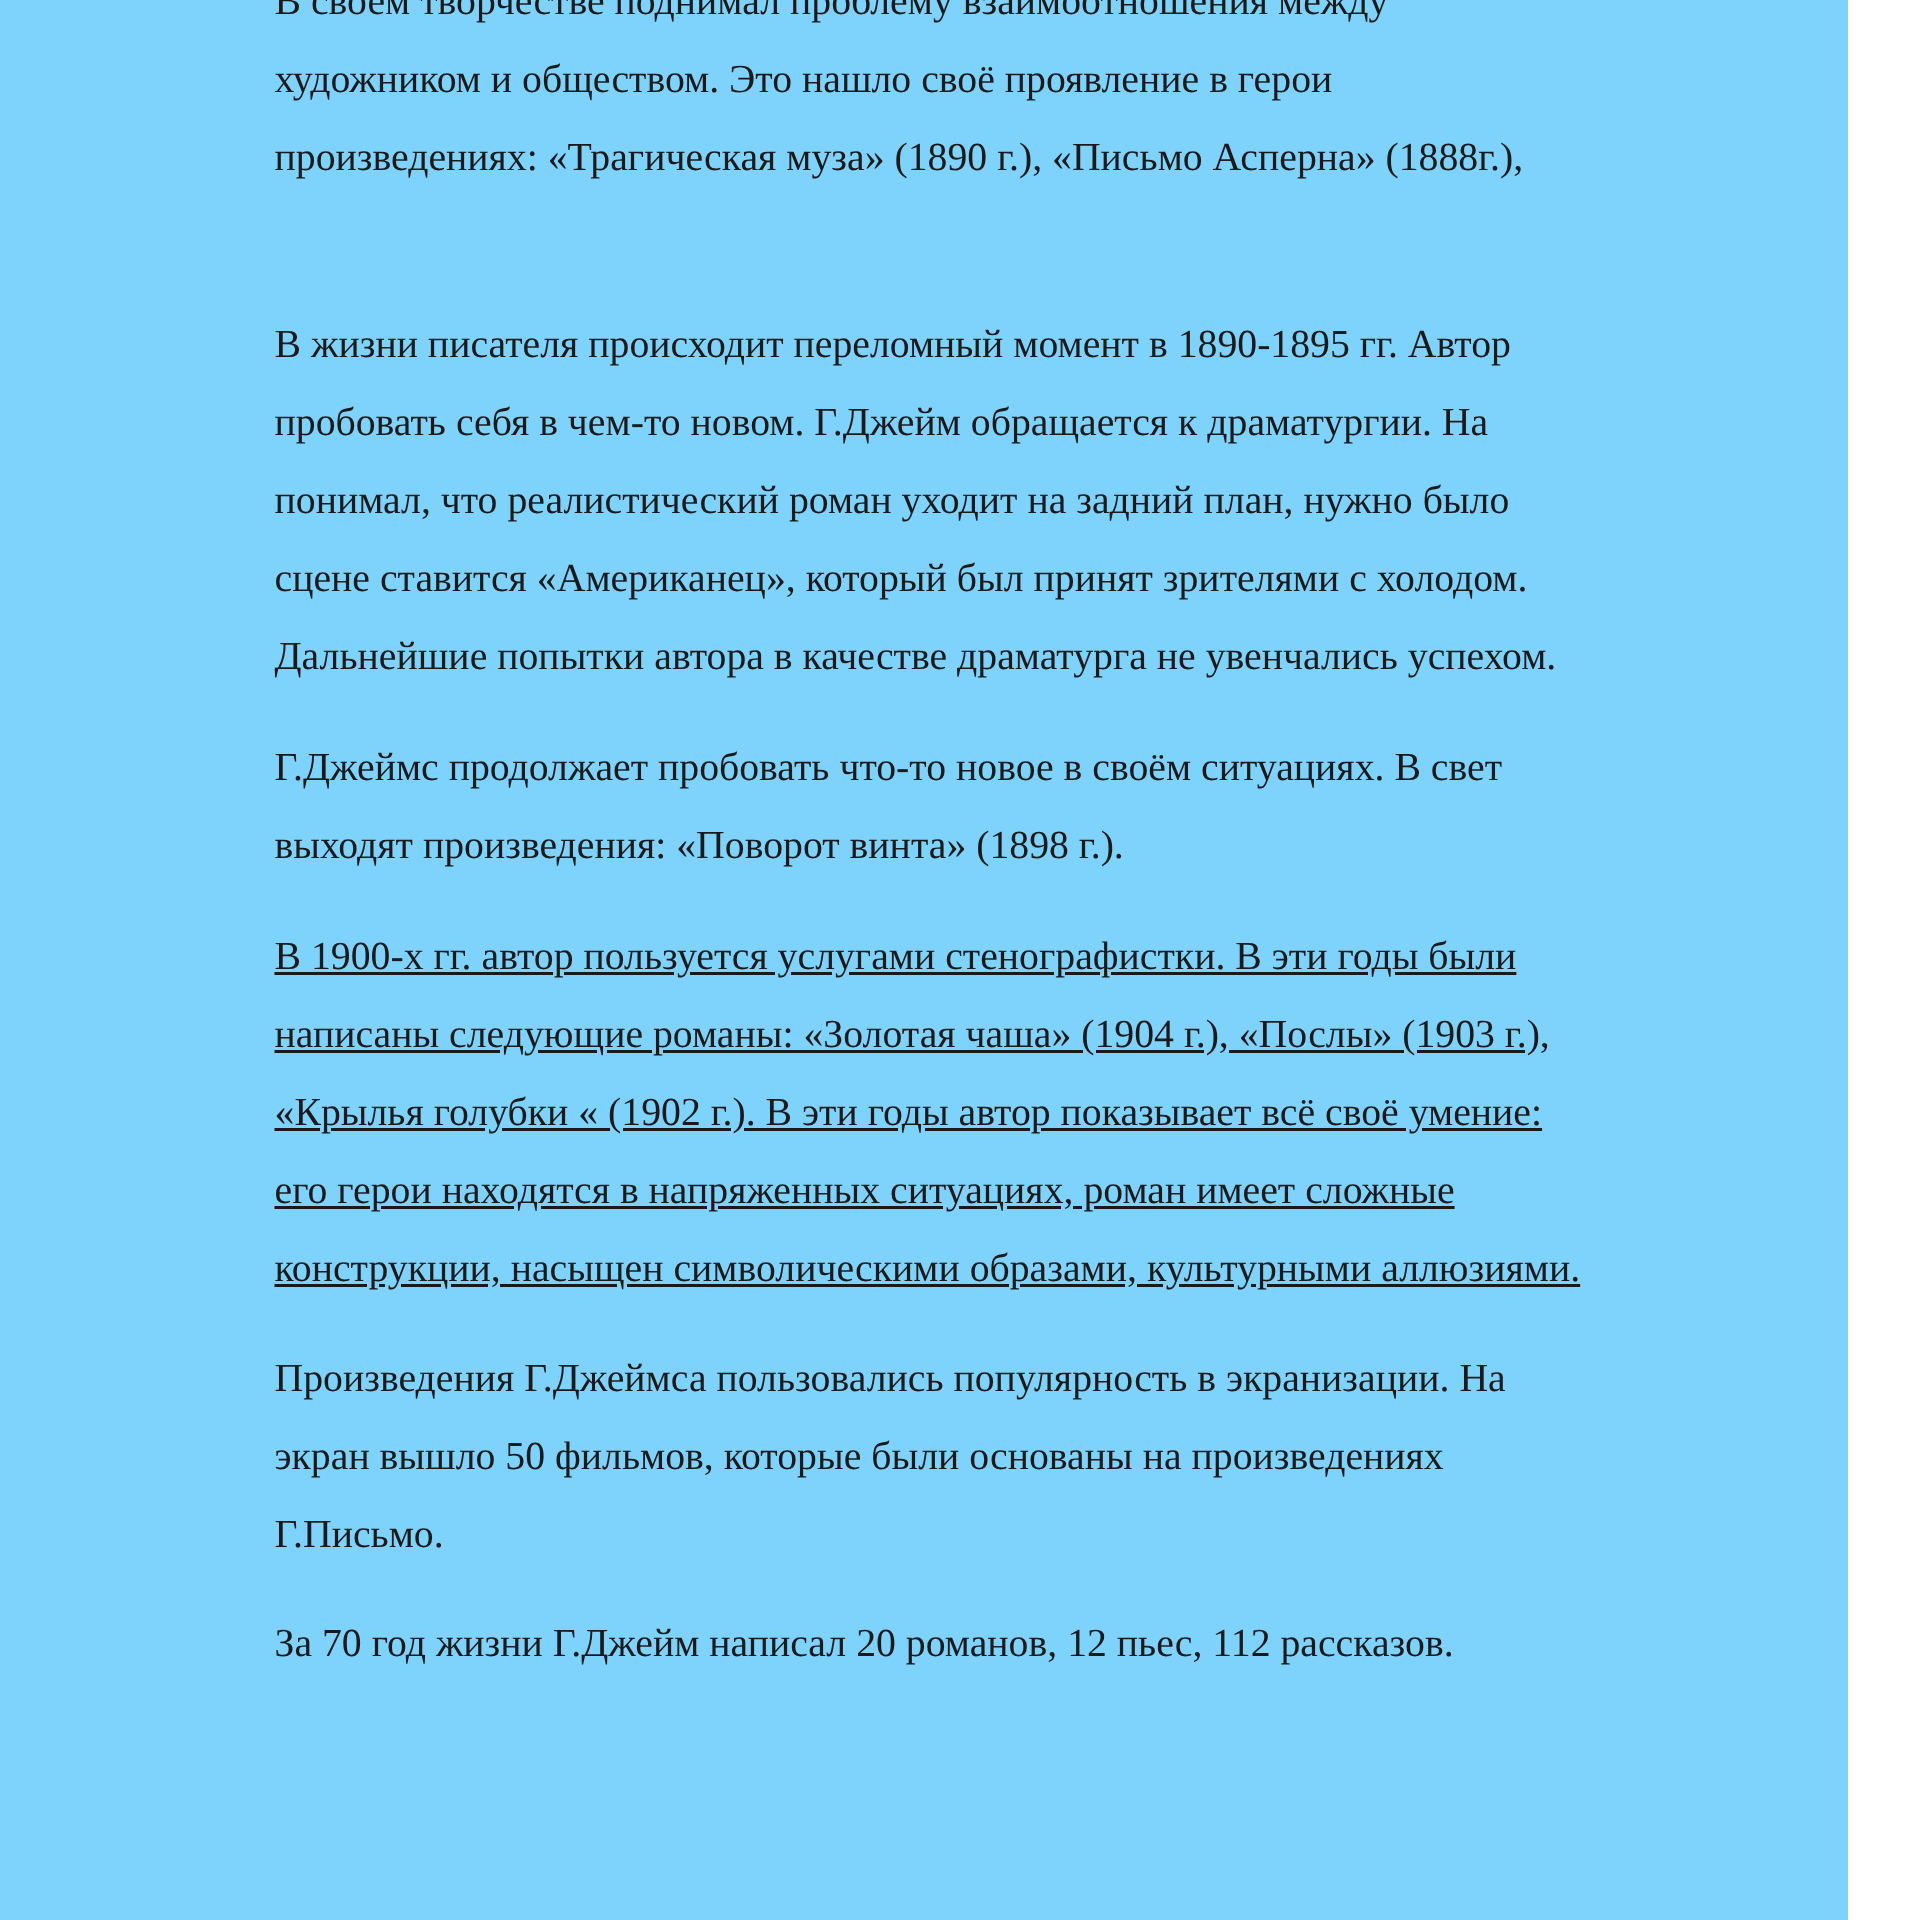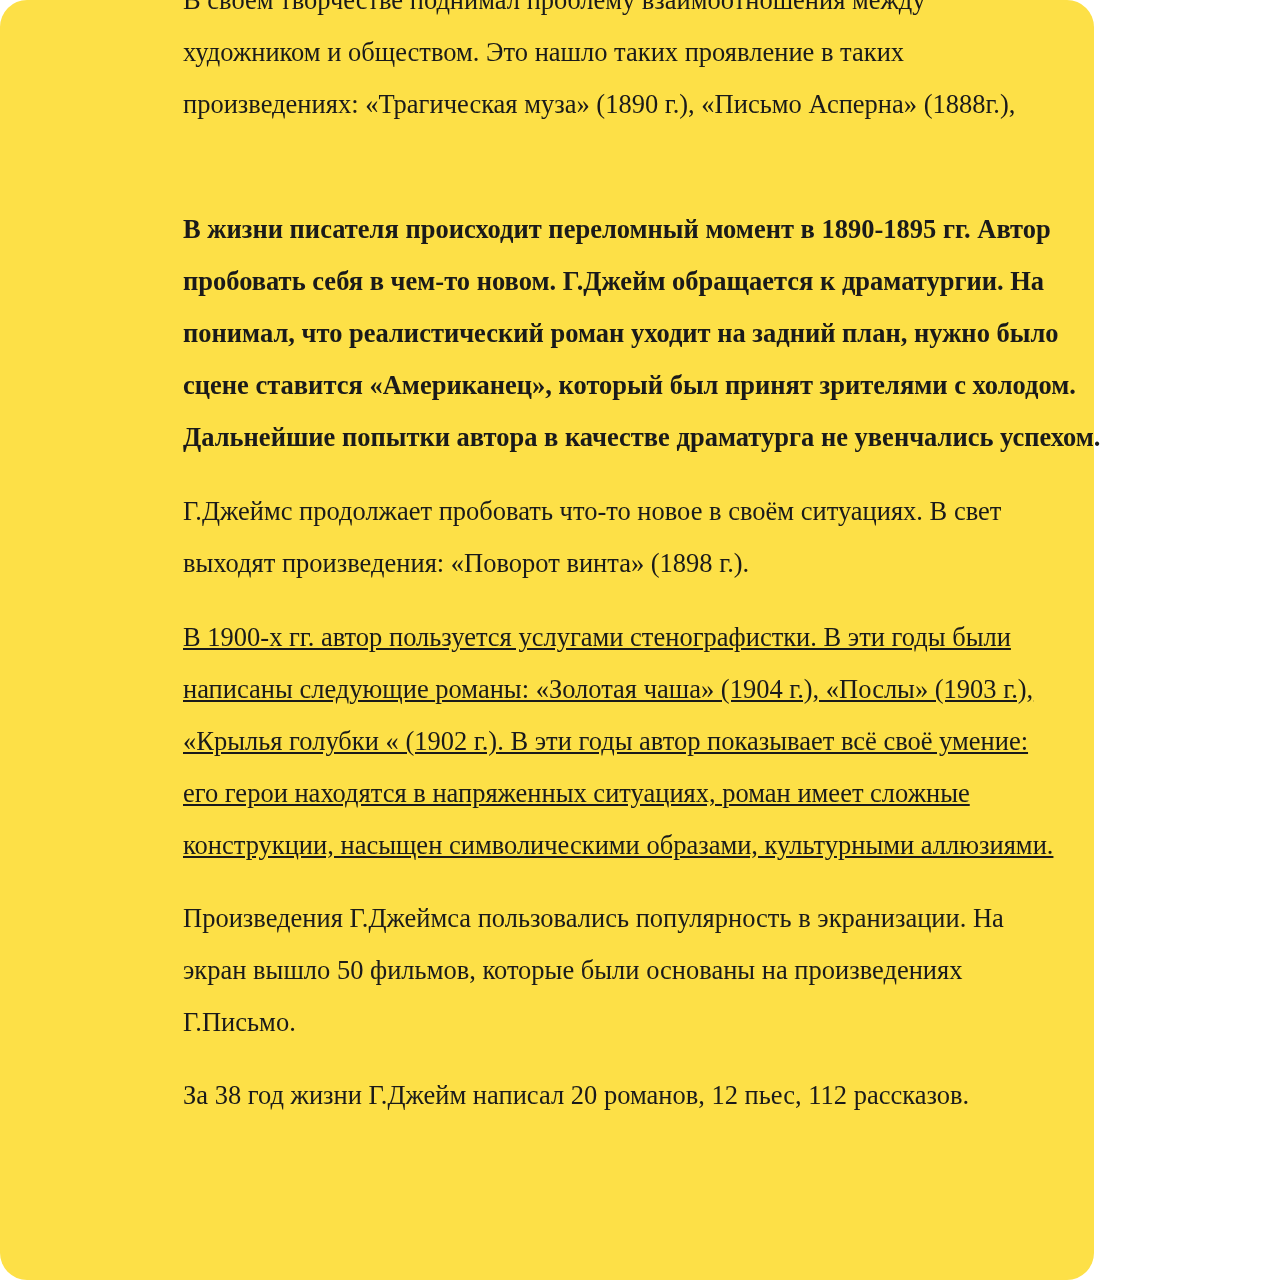--- a/index.html
+++ b/index.html
@@ -12,24 +12,23 @@
       height: 1280px;
       overflow: hidden;
       position: relative;
       font-family: "Liberation Serif", "DejaVu Serif", serif;
       color: #1a1a1a;
     }
     .page {
       position: absolute;
       left: 0;
       top: 0;
-      width: 1094px;
+      width: 1232px;
       height: 1280px;
-      background: #fde047;
-      border-radius: 27px;
+      background: #7dd3fc;
     }
     .paragraph {
       position: absolute;
       left: 183px;
       width: 1020px;
       margin: 0;
     }
     .line {
       display: block;
       height: 52px;
@@ -39,25 +38,25 @@
       letter-spacing: 0px;
     }
   </style>
 </head>
 <body>
 
 <div class="page">
 
   <div class="paragraph" style="top:-26px;">
     <span class="line">В своем творчестве поднимал проблему взаимоотношения между</span>
-    <span class="line">художником и обществом. Это нашло таких проявление в таких</span>
+    <span class="line">художником и обществом. Это нашло своё проявление в герои</span>
     <span class="line">произведениях: «Трагическая муза» (1890 г.), «Письмо Асперна» (1888г.),</span>
   </div>
 
-  <div class="paragraph" style="top:203px;font-weight:bold;">
+  <div class="paragraph" style="top:203px;">
     <span class="line">В жизни писателя происходит переломный момент в 1890-1895 гг. Автор</span>
     <span class="line">пробовать себя в чем-то новом. Г.Джейм обращается к драматургии. На</span>
     <span class="line">понимал, что реалистический роман уходит на задний план, нужно было</span>
     <span class="line">сцене ставится «Американец», который был принят зрителями с холодом.</span>
     <span class="line">Дальнейшие попытки автора в качестве драматурга не увенчались успехом.</span>
   </div>
 
   <div class="paragraph" style="top:485px;">
     <span class="line">Г.Джеймс продолжает пробовать что-то новое в своём ситуациях. В свет</span>
     <span class="line">выходят произведения: «Поворот винта» (1898 г.).</span>
@@ -71,16 +70,16 @@
     <span class="line">конструкции, насыщен символическими образами, культурными аллюзиями.</span>
   </div>
 
   <div class="paragraph" style="top:892px;font-family:Liberation Serif, serif;">
     <span class="line">Произведения Г.Джеймса пользовались популярность в экранизации. На</span>
     <span class="line">экран вышло 50 фильмов, которые были основаны на произведениях</span>
     <span class="line">Г.Письмо.</span>
   </div>
 
   <div class="paragraph" style="top:1069px;">
-    <span class="line">За 38 год жизни Г.Джейм написал 20 романов, 12 пьес, 112 рассказов.</span>
+    <span class="line">За 70 год жизни Г.Джейм написал 20 романов, 12 пьес, 112 рассказов.</span>
   </div>
 
 </div>
 
 </body></html>

